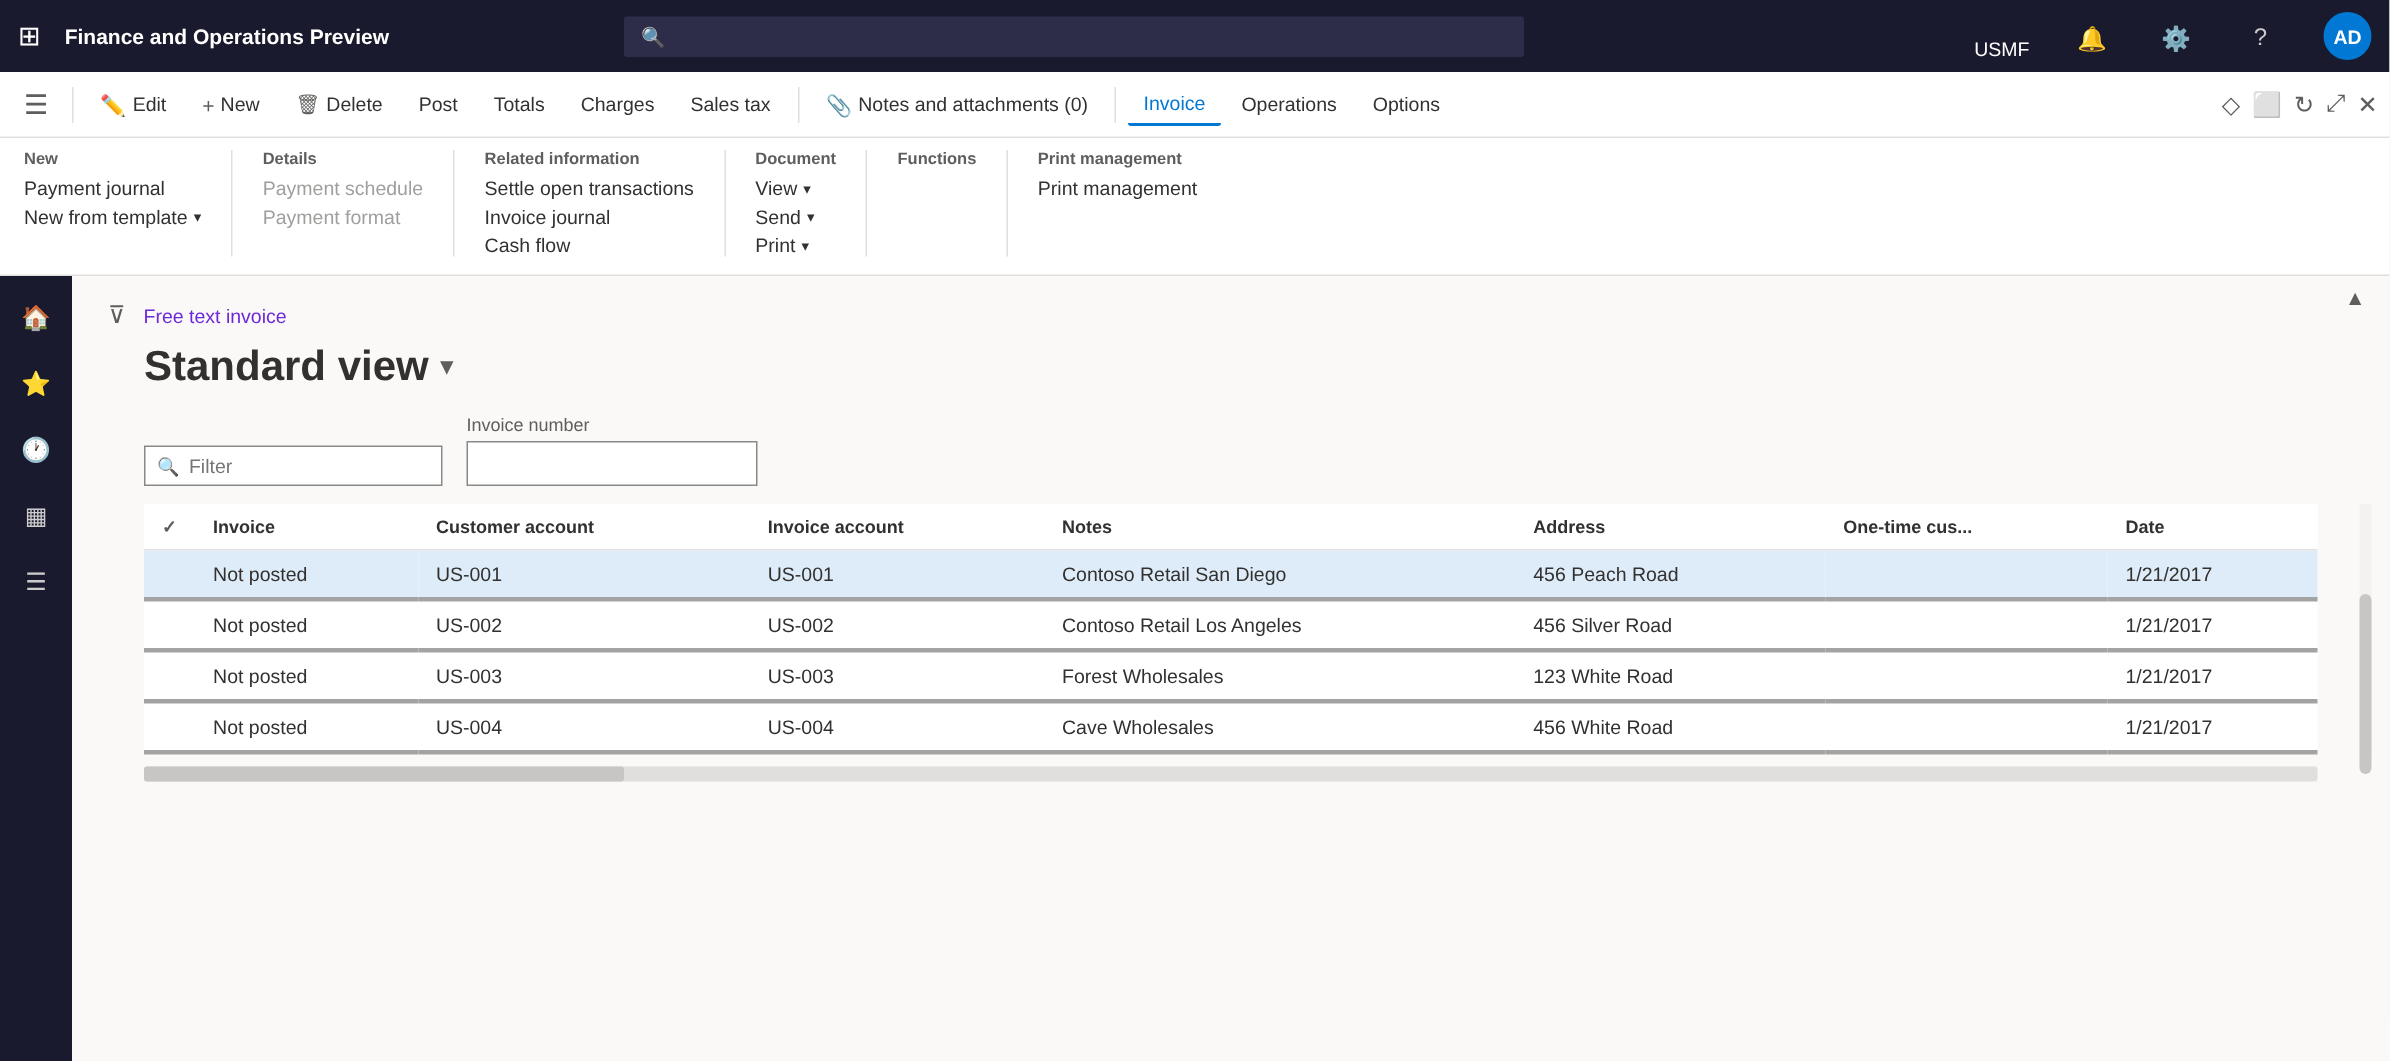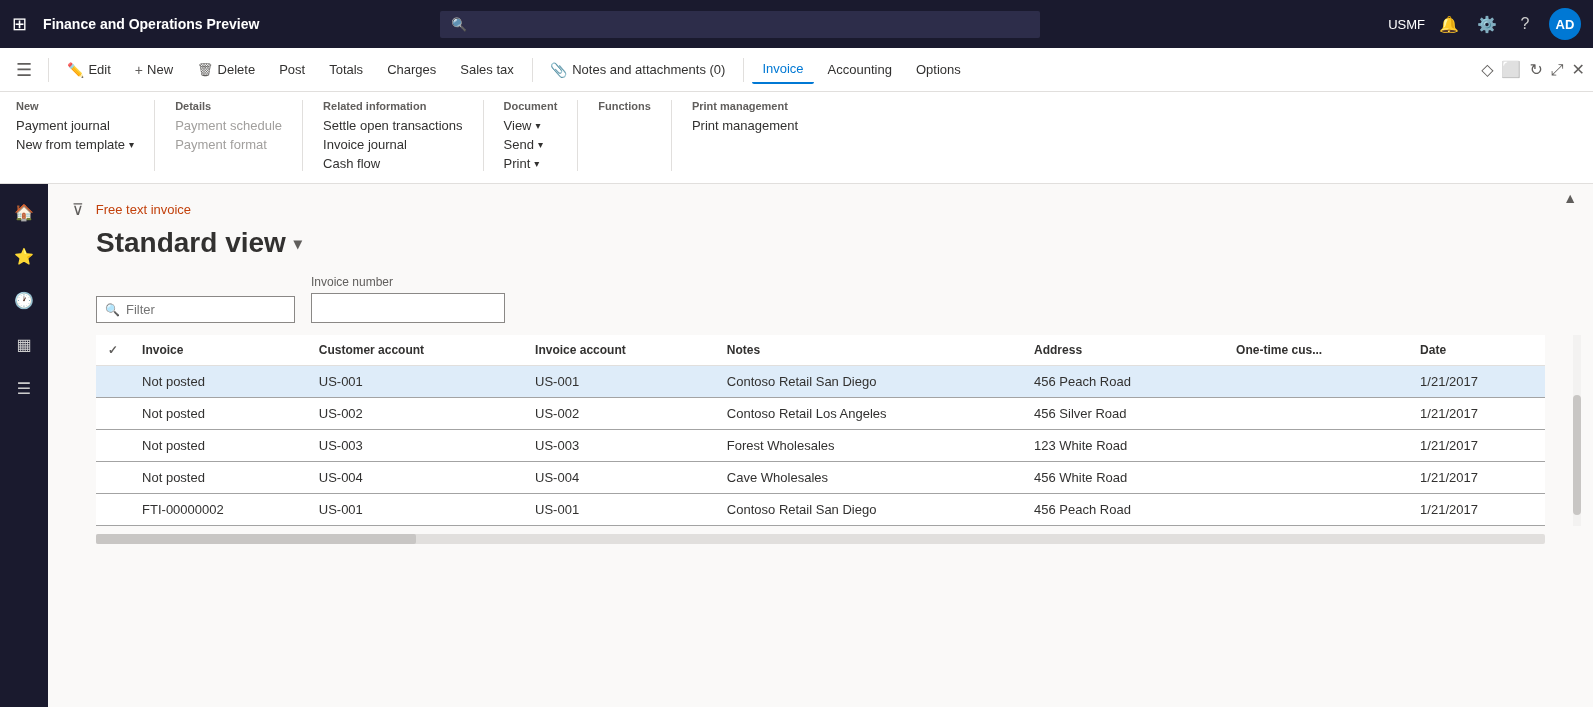--- a/index.html
+++ b/index.html
@@ -18,21 +18,21 @@
       display: flex; align-items: center;
       background: #2d2d4a; border-radius: 2px;
       padding: 6px 12px; gap: 8px; color: #ccc;
     }
     .top-bar .search-bar input {
       background: transparent; border: none; outline: none;
       color: white; font-size: 13px; width: 100%;
     }
     .top-bar .search-bar input::placeholder { color: #aaa; }
     .top-bar-right {
-      display: flex; align-items: center; gap: 10px; margin-left: auto;
+      display: flex; align-items: flex-end; gap: 28px; margin-left: auto;
     }
     .top-bar-right .usmf { font-size: 13px; font-weight: 500; }
     .top-bar-right .icon-btn {
       cursor: pointer; font-size: 16px; color: #ccc;
       display: flex; align-items: center; justify-content: center;
       width: 28px; height: 28px;
     }
     .avatar {
       width: 32px; height: 32px; border-radius: 50%;
       background: #0078d4; color: white;
@@ -97,21 +97,21 @@
     
     .main-content {
       flex: 1; background: #faf9f8; overflow: auto; padding: 16px 24px;
     }
 
     
     .content-header {
       display: flex; align-items: center; gap: 12px; margin-bottom: 8px;
     }
     .filter-icon { color: #605e5c; font-size: 16px; cursor: pointer; }
-    .breadcrumb { font-size: 13px; color: #c2410c; }
+    .breadcrumb { font-size: 13px; color: #6d28d9; }
     .view-title {
       font-size: 28px; font-weight: 600; color: #323130;
       display: flex; align-items: center; gap: 8px; margin: 4px 0 16px 24px;
       cursor: pointer;
     }
     .view-title .chevron { font-size: 16px; color: #605e5c; }
 
     
     .filter-row {
       display: flex; align-items: flex-end; gap: 16px;
@@ -142,21 +142,21 @@
       width: calc(100% - 24px);
     }
     .data-table th {
       text-align: left; padding: 8px 12px;
       font-size: 12px; font-weight: 600; color: #323130;
       border-bottom: 1px solid #e1dfdd;
       background: white; white-space: nowrap;
     }
     .data-table td {
       padding: 8px 12px; font-size: 13px;
-      border-bottom: 1px solid #a3a3a3;
+      border-bottom: 3px solid #a3a3a3;
       white-space: nowrap; color: #323130;
     }
     .data-table tr.selected td { background: #deecf9; }
     .link-cell { color: #0078d4; cursor: pointer; }
     .check-col { width: 32px; }
     .check-icon { color: #605e5c; font-size: 12px; }
 
     
     .collapse-btn {
       position: absolute; right: 16px; top: 98px;
@@ -221,21 +221,21 @@
   <div class="action-divider"></div>
   <button class="action-btn">
     <span class="btn-icon">📎</span>
     <span>Notes and attachments (0)</span>
   </button>
   <div class="action-divider"></div>
   <button class="action-btn active">
     <span>Invoice</span>
   </button>
   <button class="action-btn">
-    <span>Accounting</span>
+    <span>Operations</span>
   </button>
   <button class="action-btn">
     <span>Options</span>
   </button>
   <div style="margin-left:auto; display:flex; align-items:center; gap:8px;">
     <span class="icon-btn" style="color:#605e5c; font-size:16px;">◇</span>
     <span class="icon-btn" style="color:#605e5c; font-size:16px;">⬜</span>
     <span class="icon-btn" style="color:#605e5c; font-size:16px;">↻</span>
     <span class="icon-btn" style="color:#605e5c; font-size:16px;">⤢</span>
     <span class="icon-btn" style="color:#605e5c; font-size:16px;">✕</span>
@@ -406,30 +406,20 @@
             <tr>
               <td></td>
               <td class="link-cell">Not posted</td>
               <td>US-004</td>
               <td>US-004</td>
               <td>Cave Wholesales</td>
               <td>456 White Road</td>
               <td></td>
               <td>1/21/2017</td>
             </tr>
-            <tr>
-              <td></td>
-              <td class="link-cell">FTI-00000002</td>
-              <td>US-001</td>
-              <td>US-001</td>
-              <td>Contoso Retail San Diego</td>
-              <td>456 Peach Road</td>
-              <td></td>
-              <td>1/21/2017</td>
-            </tr>
           </tbody>
       </table>
 
       <div style="position:absolute; right:-12px; top:0; bottom:0; width:8px; background:#f3f2f1;">
         <div style="position:absolute; top:60px; width:8px; height:120px; background:#c8c6c4; border-radius:4px;"></div>
       </div>
     </div>
 
     <div class="horizontal-scroll">
       <div class="horizontal-thumb"></div>

